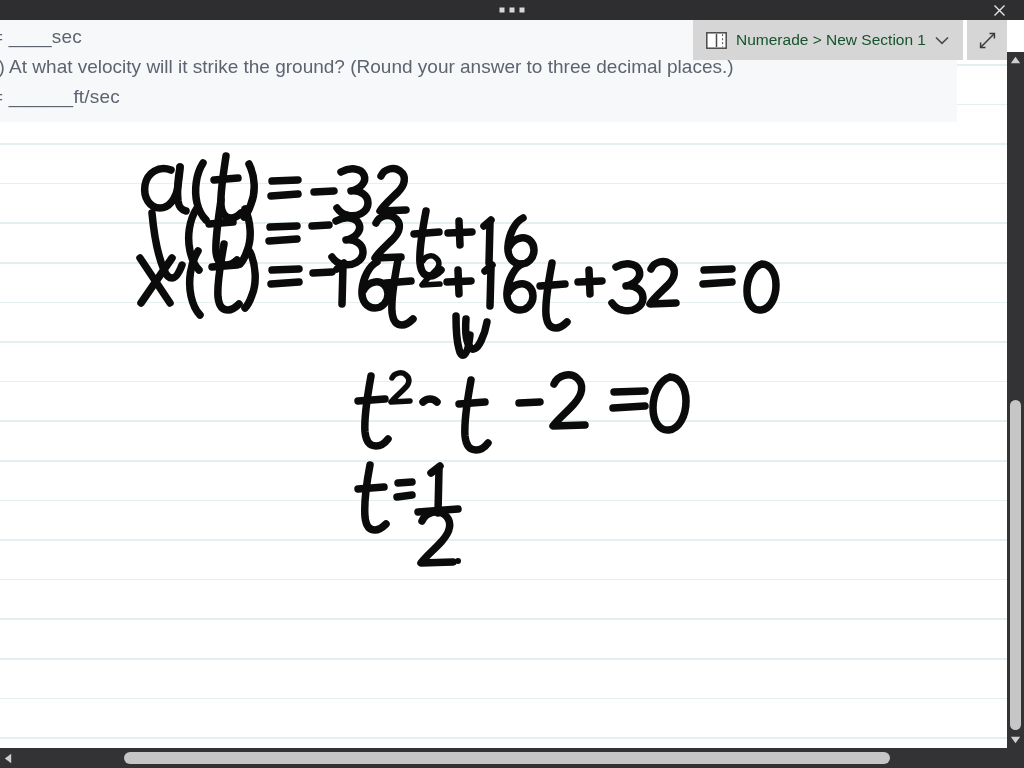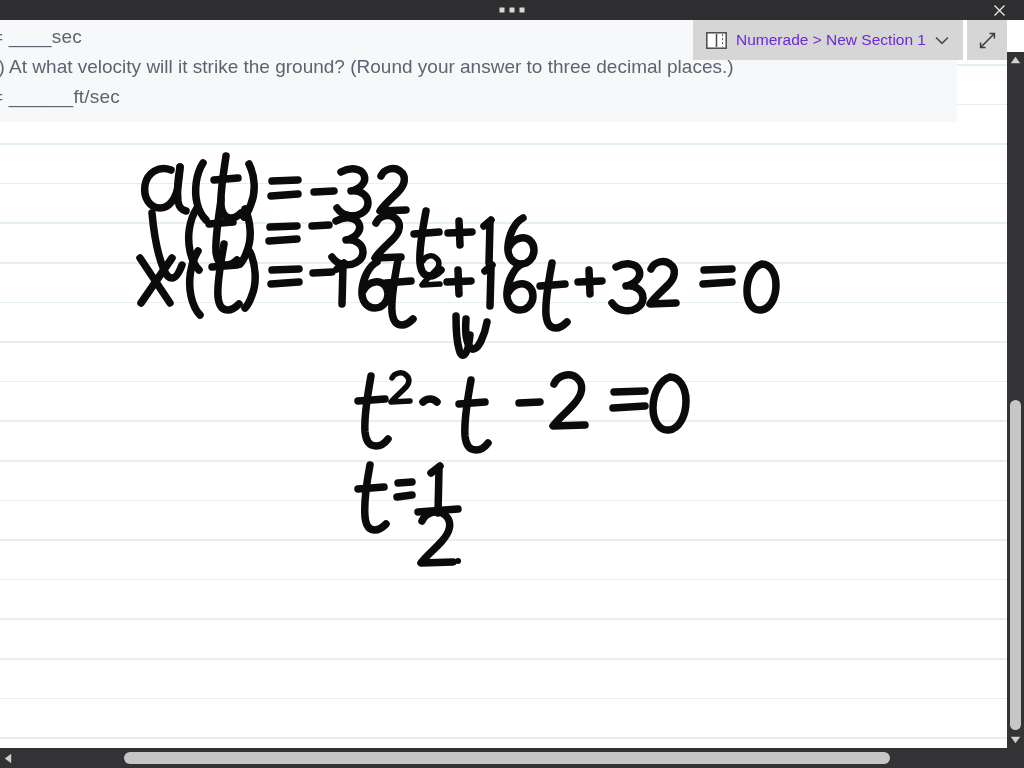--- a/index.html
+++ b/index.html
@@ -126,21 +126,21 @@
     gap: 9px;
     padding: 0 14px 0 12px;
     cursor: pointer;
   }
   .nb-icon {
     width: 22px; height: 18px;
     display: flex; align-items: center; justify-content: center;
   }
   .nb-label {
     font-size: 15.5px;
-    color: #6d28d9;
+    color: #14532d;
     white-space: nowrap;
     font-family: "Liberation Sans", sans-serif;
   }
   .nb-chevron { display: flex; align-items: center; }
   .nb-expand {
     background: #d6d6d6;
     width: 40px;
     margin-left: 4px;
     display: flex;
     align-items: center;

